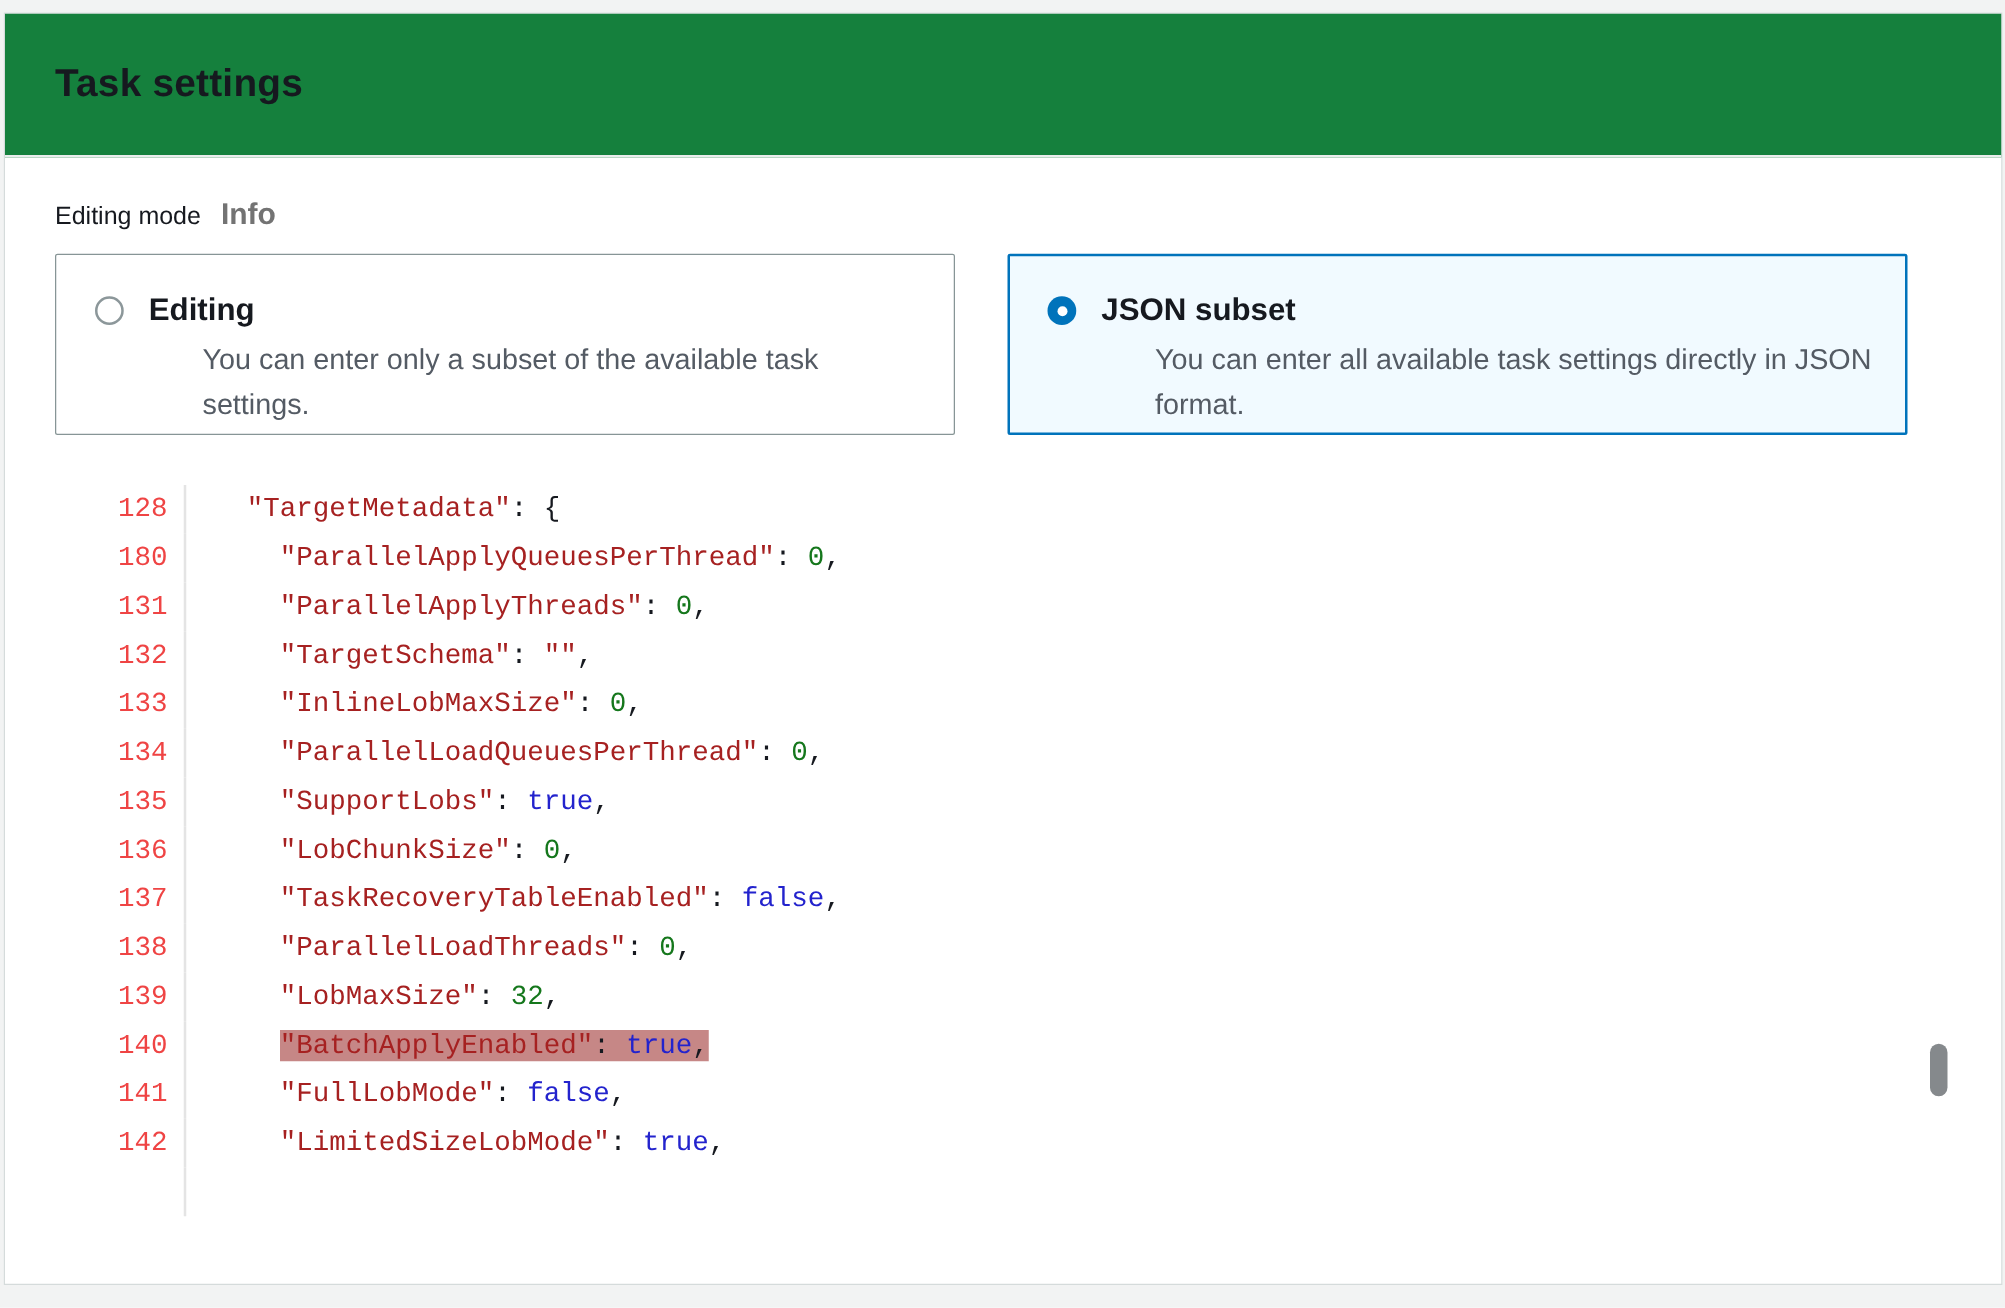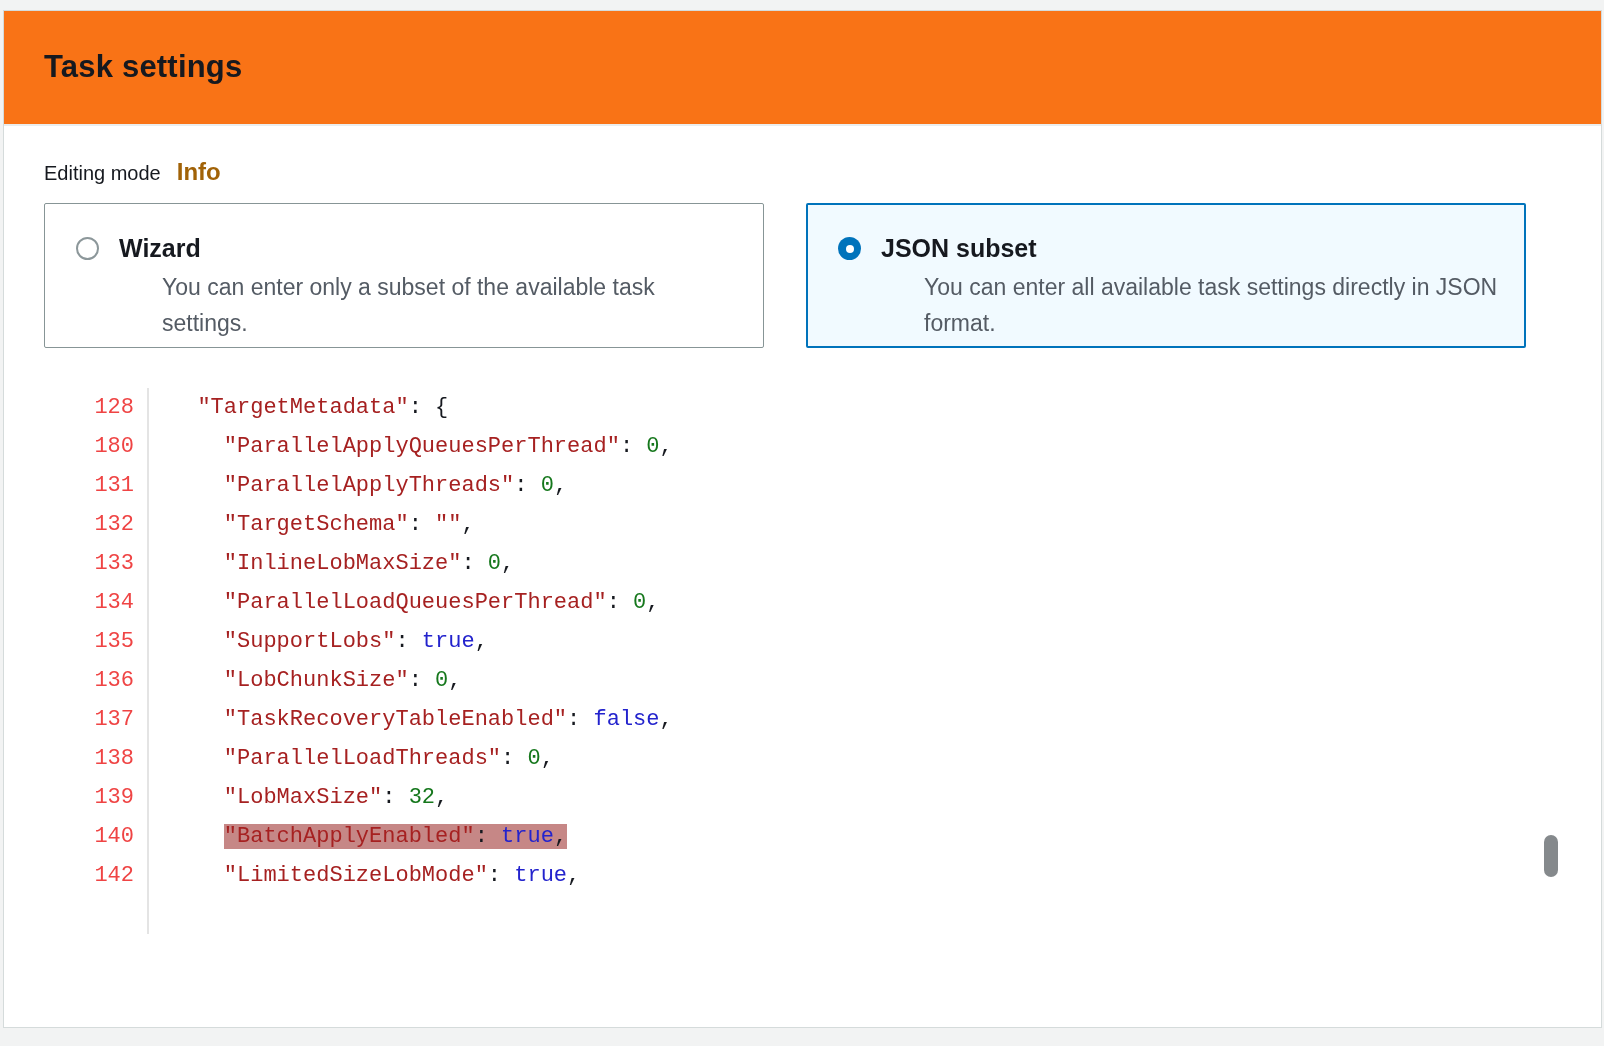--- a/index.html
+++ b/index.html
@@ -11,39 +11,39 @@
     color: #16191f;
   }
   .panel {
     position: relative;
     margin: 10px 2px 0 3px;
     height: 1018px;
     background: #ffffff;
     border: 1px solid #d5dbdb;
   }
   .panel-header {
-    background: #f97316;
+    background: #15803d;
     height: 115px;
     padding: 38px 0 0 40px;
     border-bottom: 2px solid #eaeded;
   }
   .panel-title {
     font-size: 31px;
     font-weight: 700;
     color: #16191f;
     letter-spacing: 0.2px;
   }
   .panel-body { padding: 32px 75px 0 40px; }
 
   .editing-mode-row { margin-bottom: 17px; }
   .editing-mode-label { font-size: 20px; color: #16191f; }
   .info-link {
     font-size: 24px;
     font-weight: 700;
-    color: #a16207;
+    color: #737373;
     text-decoration: none;
     margin-left: 16px;
     cursor: pointer;
   }
 
   .tiles-row { display: flex; gap: 42px; }
   .tile {
     flex: 1;
     height: 145px;
     border: 1px solid #879596;
@@ -132,21 +132,21 @@
 
     <div class="editing-mode-row">
       <span class="editing-mode-label">Editing mode</span><a class="info-link">Info</a>
     </div>
 
     <div class="tiles-row">
 
       <div class="tile">
         <span class="radio"></span>
         <div>
-          <div class="tile-title">Wizard</div>
+          <div class="tile-title">Editing</div>
           <div class="tile-desc">You can enter only a subset of the available task settings.</div>
         </div>
       </div>
 
       <div class="tile selected">
         <span class="radio checked"></span>
         <div>
           <div class="tile-title">JSON subset</div>
           <div class="tile-desc">You can enter all available task settings directly in JSON format.</div>
         </div>
@@ -197,20 +197,24 @@
         </div>
         <div class="code-line">
           <span class="gutter">139</span>
           <span class="code">    <span><span class="tok-key">"LobMaxSize"</span><span class="tok-punct">: </span><span class="tok-num">32</span><span class="tok-punct">,</span></span></span>
         </div>
         <div class="code-line">
           <span class="gutter">140</span>
           <span class="code">    <span class="hl"><span class="tok-key">"BatchApplyEnabled"</span><span class="tok-punct">: </span><span class="tok-bool">true</span><span class="tok-punct">,</span></span></span>
         </div>
         <div class="code-line">
+          <span class="gutter">141</span>
+          <span class="code">    <span><span class="tok-key">"FullLobMode"</span><span class="tok-punct">: </span><span class="tok-bool">false</span><span class="tok-punct">,</span></span></span>
+        </div>
+        <div class="code-line">
           <span class="gutter">142</span>
           <span class="code">    <span><span class="tok-key">"LimitedSizeLobMode"</span><span class="tok-punct">: </span><span class="tok-bool">true</span><span class="tok-punct">,</span></span></span>
         </div>
         <div class="code-line">
           <span class="gutter"></span>
           <span class="code"></span>
         </div>
       </div>
 
   </div>

